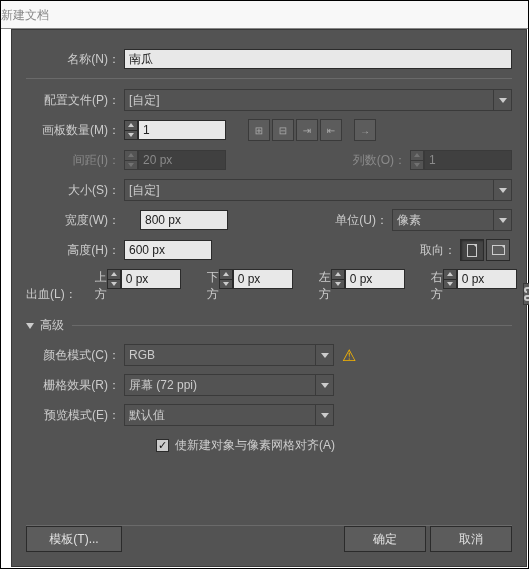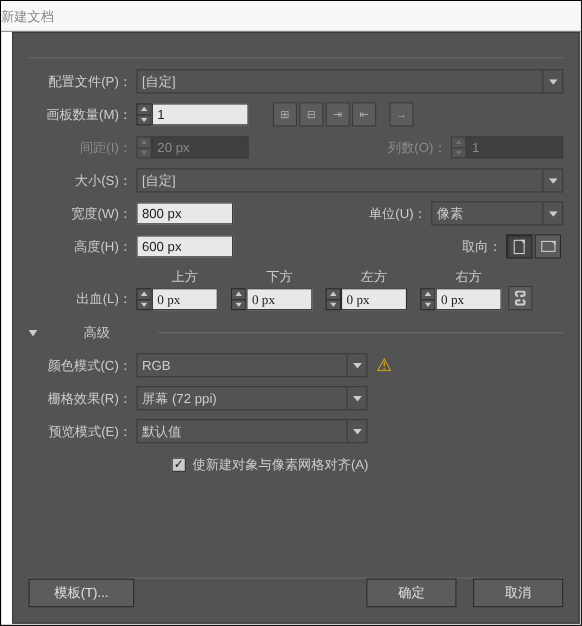--- a/index.html
+++ b/index.html
@@ -114,21 +114,20 @@
     align-items: center;
     justify-content: center;
     margin-right: 2px;
     color: #aaa;
     font-size: 10px;
   }
   .section-divider {
     display: flex;
     align-items: center;
     margin: 12px 0 10px 0;
-    gap: 36px;
   }
   .disclosure {
     width: 0; height: 0;
     border-left: 4px solid transparent;
     border-right: 4px solid transparent;
     border-top: 6px solid #ccc;
     margin-right: 6px;
   }
   .section-line {
     flex: 1;
@@ -187,34 +186,38 @@
     position: relative;
   }
   .orient-rect::after {
     content: "";
     position: absolute;
     right: -1px; top: -1px;
     border-style: solid;
     border-width: 0 4px 4px 0;
     border-color: transparent #ccc transparent transparent;
   }
-  .bleed-group .bleed-col { display:flex; flex-direction:column; align-items:center; margin-right:12px;font-family:Liberation Serif, serif; }
+  .bleed-group .bleed-col { display:flex; flex-direction:row; align-items:flex-start; margin-right:12px; }
   .bleed-group .bleed-col .sublabel { font-size:12px; color:#ccc; margin-bottom:2px; padding-left:14px; }
   .bleed-input { display:flex; }
 </style>
 </head>
 <body>
 
 <div class="outer">
   <div class="titlebar">
     <span>新建文档</span>
   </div>
 
   <div class="panel">
 
+    <div class="row">
+      <div class="label">名称(N)：</div>
+      <input class="txt" style="flex: 1 1 0%;" value="南瓜">
+    </div>
 
     <div class="row" style="border-top:1px solid #6a6a6a;padding-top:10px;margin-top:4px">
       <div class="label">配置文件(P)：</div>
       <div class="select" style="flex:1">
         <span>[自定]</span>
         <span class="arrow">
             <svg width="8" height="5">
               <polygon points="0,0 8,0 4,5" fill="#ccc"></polygon>
             </svg>
           </span>
@@ -284,21 +287,21 @@
         <span class="arrow">
             <svg width="8" height="5">
               <polygon points="0,0 8,0 4,5" fill="#ccc"></polygon>
             </svg>
           </span>
       </div>
     </div>
 
     <div class="row">
       <div class="label">宽度(W)：</div>
-      <input class="txt" style="width: 88px;" value="800 px">
+      <input class="txt" style="width: 88px; margin-left: 16px;" value="800 px">
       <div style="flex:1"></div>
       <div class="label" style="width:auto">单位(U)：</div>
       <div class="select" style="width:120px">
         <span>像素</span>
         <span class="arrow">
             <svg width="8" height="5">
               <polygon points="0,0 8,0 4,5" fill="#ccc"></polygon>
             </svg>
           </span>
       </div>
@@ -441,20 +444,20 @@
       </div>
     </div>
 
     <div class="row" style="padding-left:130px;margin-top:4px">
       <span class="checkbox">✓</span>
       <span>使新建对象与像素网格对齐(A)</span>
     </div>
 
     <div class="footer">
       <div class="btn wide">模板(T)...</div>
-      <div style="display:flex;gap:15px">
+      <div style="display:flex;gap:4px">
         <div class="btn">确定</div>
         <div class="btn">取消</div>
       </div>
     </div>
 
   </div>
 </div>
 
 </body></html>

